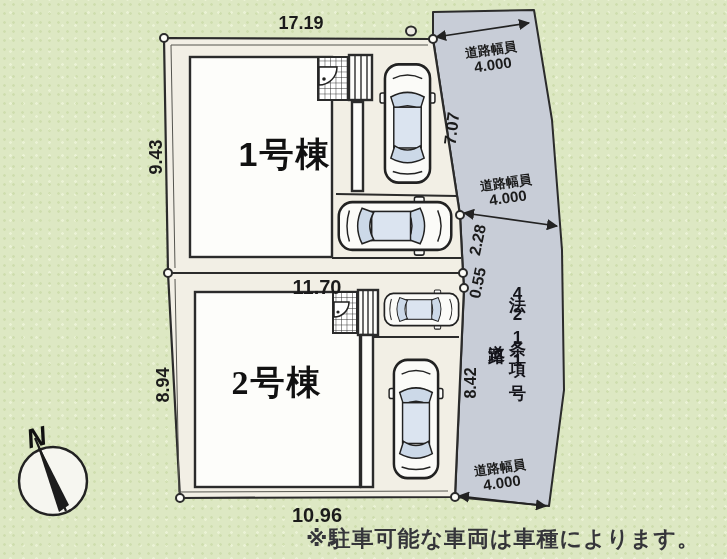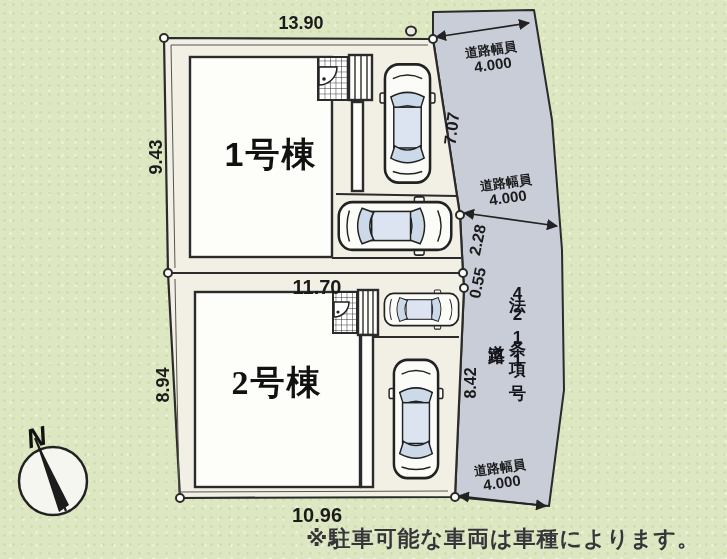--- a/index.html
+++ b/index.html
@@ -117,21 +117,21 @@
     </g>
 
     <g>
       <circle cx="53" cy="481" r="34" fill="#f6f6f0" stroke="#222" stroke-width="2.5"></circle>
       <line x1="35" y1="438" x2="66" y2="511" stroke="#1c1c1c" stroke-width="2.2"></line>
       <polygon points="35,438 59,512 69,505" fill="#1c1c1c"></polygon>
       <text x="26" y="446" font-size="27" font-weight="bold" font-style="italic" fill="#111" transform="rotate(-14 38 434)">N</text>
     </g>
   </svg>
 
-  <div class="lbl" style="left:266px;top:14px;width:70px;font-size:18px;">13.90</div>
+  <div class="lbl" style="left:266px;top:14px;width:70px;font-size:18px;">17.19</div>
   <div class="lbl rot" style="left:126px;top:148px;width:60px;font-size:18px;transform:rotate(-90deg);">9.43</div>
   <div class="lbl rot" style="left:133px;top:376px;width:60px;font-size:18px;transform:rotate(-90deg);">8.94</div>
   <div class="lbl" style="left:282px;top:277px;width:70px;font-size:20px;">11.70</div>
   <div class="lbl" style="left:282px;top:505px;width:70px;font-size:20px;">10.96</div>
   <div class="lbl rot" style="left:422px;top:120px;width:60px;font-size:17px;transform:rotate(-83deg);">7.07</div>
   <div class="lbl rot" style="left:450px;top:232px;width:56px;font-size:16px;transform:rotate(-78deg);">2.28</div>
   <div class="lbl rot" style="left:450px;top:275px;width:56px;font-size:16px;transform:rotate(-78deg);">0.55</div>
   <div class="lbl rot" style="left:443px;top:375px;width:56px;font-size:16px;transform:rotate(-90deg);">8.42</div>
 
   <div class="lbl rot roadwidth" style="left:447px;top:43px;width:90px;font-size:13px;transform:rotate(-8deg);">
@@ -143,18 +143,18 @@
     <span class="v">4.000</span>
   </div>
   <div class="lbl rot roadwidth" style="left:456px;top:461px;width:90px;font-size:13px;transform:rotate(-8deg);">
     <span>道路幅員</span>
     <span class="v">4.000</span>
   </div>
 
   <div class="vert" style="left:506px;top:282px;">法42条1項1号</div>
   <div class="vert" style="left:485px;top:331px;">道路</div>
 
-  <div class="lbl bldg-label" style="left:215px;top:137px;width:112px;">1号棟</div>
+  <div class="lbl bldg-label" style="left:229px;top:137px;width:112px;">1号棟</div>
   <div class="lbl bldg-label" style="left:221px;top:366px;width:112px;font-family:Liberation Serif, serif;">2号棟</div>
 
   <div class="lbl note" style="left:306px;top:528px;">※駐車可能な車両は車種によります。</div>
 
 </div>
 
 </body></html>

